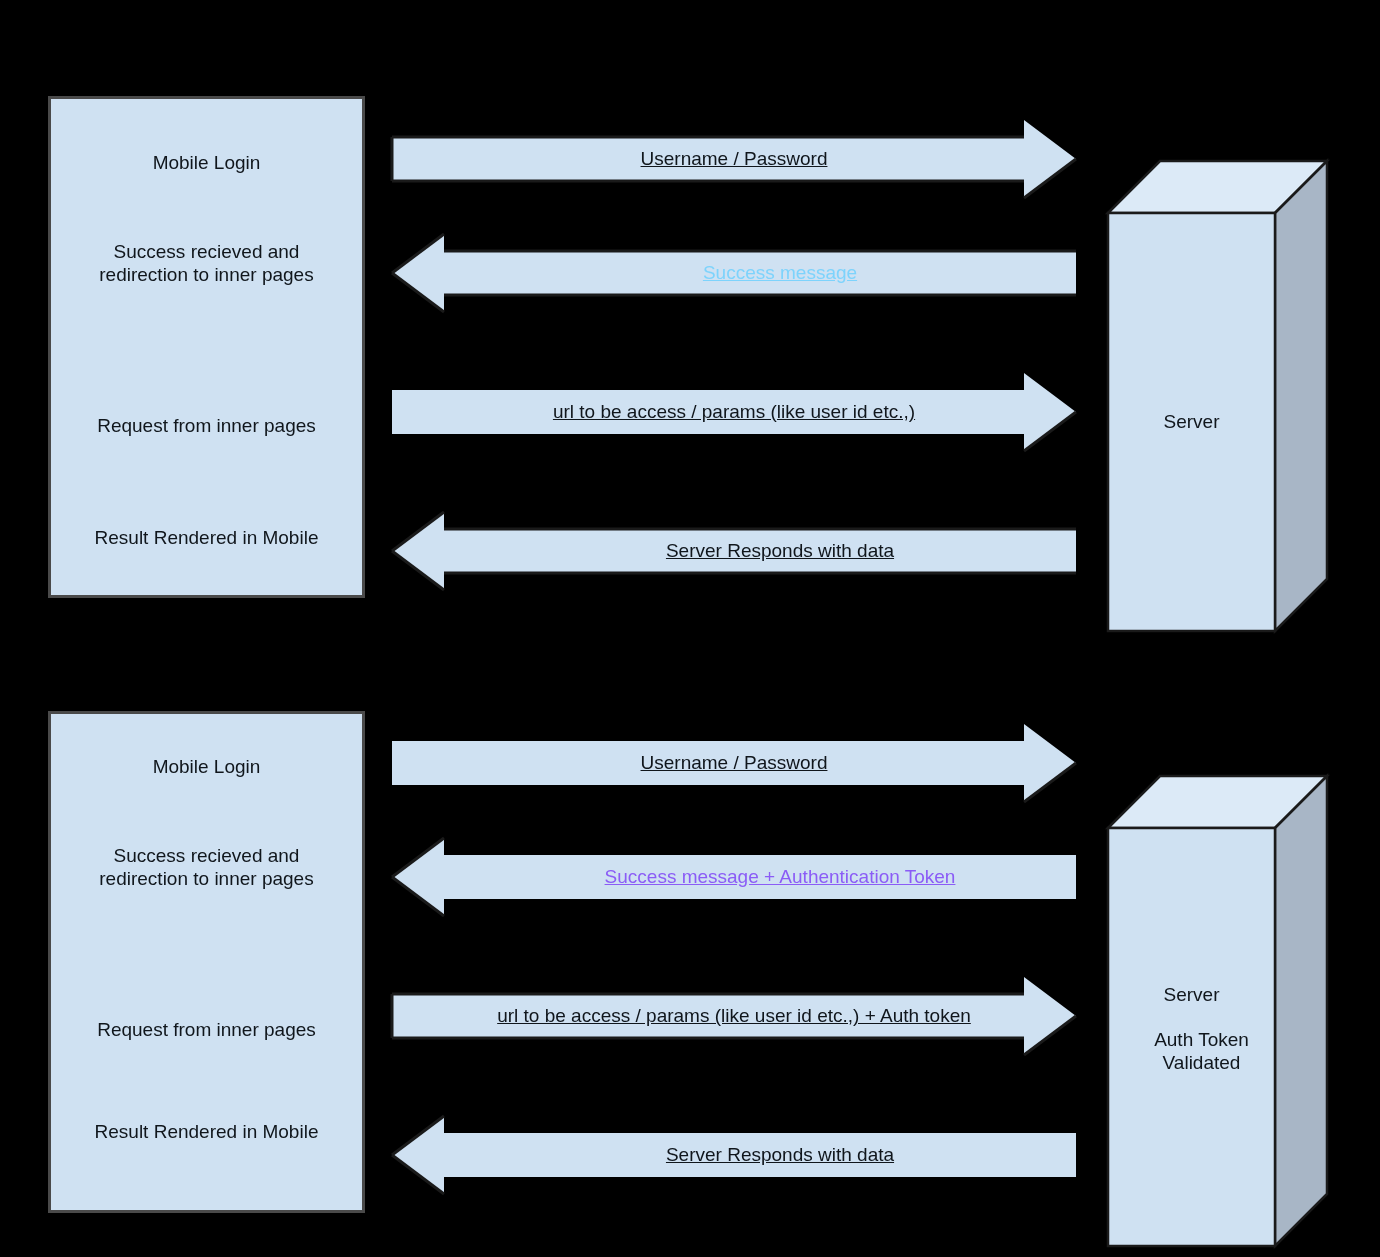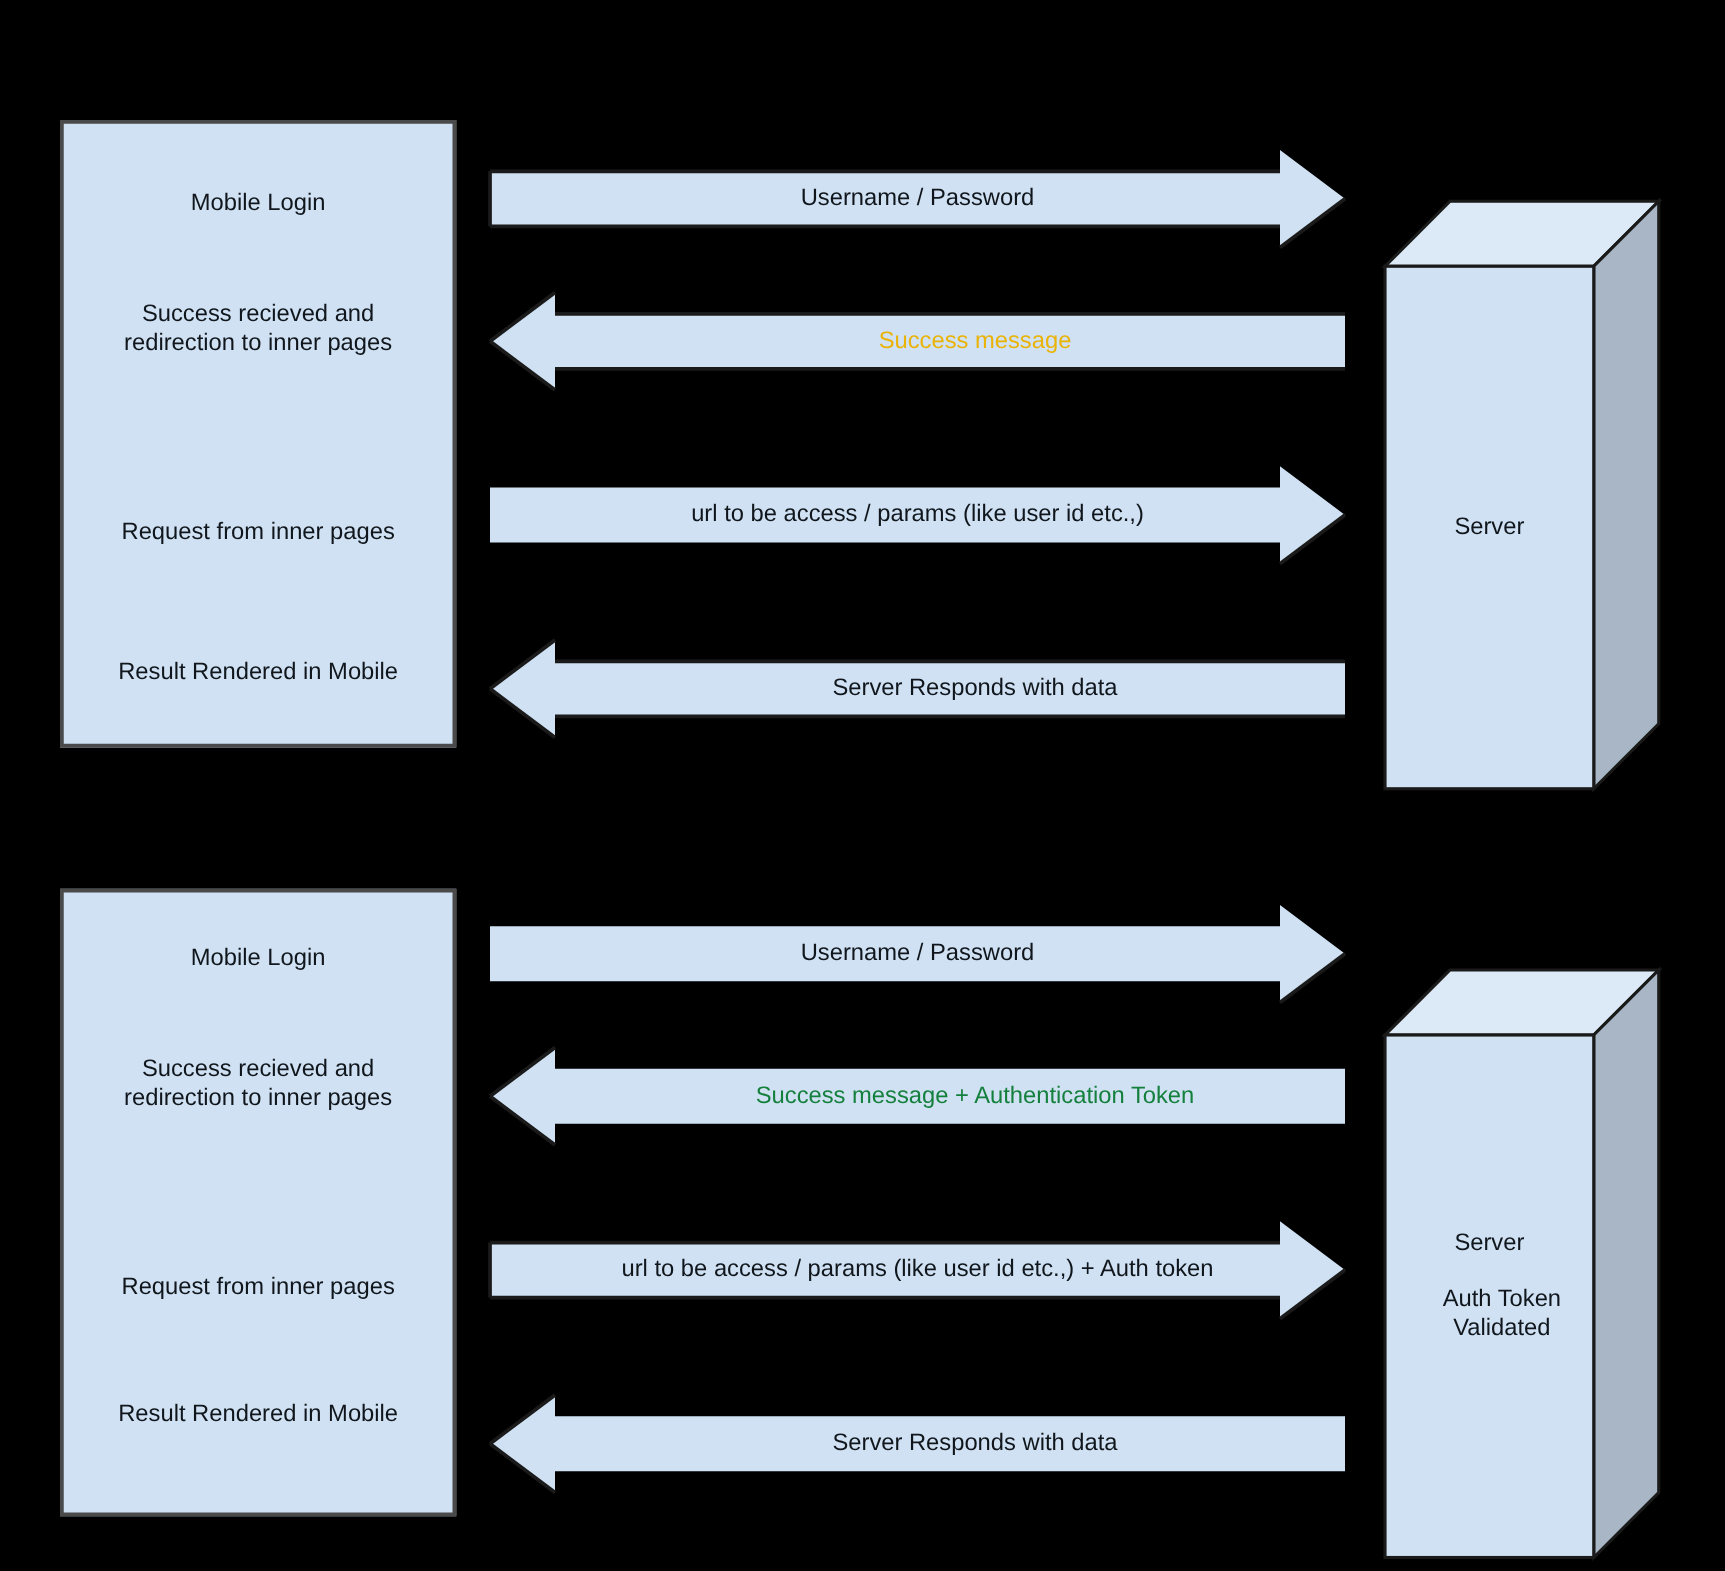--- a/index.html
+++ b/index.html
@@ -72,20 +72,21 @@
     width: 100%;
     height: 100%;
     display: flex;
     align-items: center;
     justify-content: center;
     color: #10161c;
     font-size: 19px;
     line-height: 22px;
     pointer-events: none;
     white-space: nowrap;
+    text-decoration: underline;
   }
   .arrow-label.shift-left   { justify-content: center; padding-right: 46px; }
   .arrow-label.shift-right  { justify-content: center; padding-left: 46px; }
 </style>
 </head>
 <body>
 
 <div id="canvas">
     <div class="mobile-panel" style="left: 48px; top: 96px; width: 317px; height: 502px; background: rgb(207, 225, 242); border-color: rgb(74, 74, 74);">
       <div class="mobile-step" style="top: 52px; color: rgb(16, 22, 28);">Mobile Login</div>
@@ -114,21 +115,21 @@
       <div class="arrow-label shift-left" style="color: rgb(16, 22, 28);">Username / Password</div>
     </div>
     <div class="arrow" style="left: 392px; top: 234px; width: 684px; height: 78px;">
       <svg width="684" height="78" viewBox="0 0 684 78">
         <polygon points="0,39 52,0 52,17 684,17 684,61 52,61 52,78" fill="#cfe1f2" stroke="none"></polygon>
         <line x1="0" y1="39" x2="52" y2="78" stroke="#1a1a1a" stroke-width="3"></line>
         <line x1="0" y1="39" x2="52" y2="0" stroke="#1a1a1a" stroke-width="3"></line>
         <line x1="52" y1="17" x2="684" y2="17" stroke="#1a1a1a" stroke-width="3"></line>
         <line x1="52" y1="61" x2="684" y2="61" stroke="#1a1a1a" stroke-width="3"></line>
       </svg>
-      <div class="arrow-label shift-right" style="color: #eab308;">Success message</div>
+      <div class="arrow-label shift-right" style="color: #7dd3fc;">Success message</div>
     </div>
     <div class="arrow" style="left: 392px; top: 373px; width: 684px; height: 78px;">
       <svg width="684" height="78" viewBox="0 0 684 78">
         <polygon points="0,17 632,17 632,0 684,39 632,78 632,61 0,61" fill="#cfe1f2" stroke="none"></polygon>
         <line x1="684" y1="39" x2="632" y2="78" stroke="#1a1a1a" stroke-width="3"></line>
       </svg>
       <div class="arrow-label shift-left" style="color: rgb(16, 22, 28);">url to be access / params (like user id etc.,)</div>
     </div>
     <div class="arrow" style="left: 392px; top: 512px; width: 684px; height: 78px;">
       <svg width="684" height="78" viewBox="0 0 684 78">
@@ -163,21 +164,21 @@
         <line x1="684" y1="39" x2="632" y2="78" stroke="#1a1a1a" stroke-width="3"></line>
       </svg>
       <div class="arrow-label shift-left" style="color: rgb(16, 22, 28);">Username / Password</div>
     </div>
     <div class="arrow" style="left: 392px; top: 838px; width: 684px; height: 78px;">
       <svg width="684" height="78" viewBox="0 0 684 78">
         <polygon points="0,39 52,0 52,17 684,17 684,61 52,61 52,78" fill="#cfe1f2" stroke="none"></polygon>
         <line x1="0" y1="39" x2="52" y2="78" stroke="#1a1a1a" stroke-width="3"></line>
         <line x1="0" y1="39" x2="52" y2="0" stroke="#1a1a1a" stroke-width="3"></line>
       </svg>
-      <div class="arrow-label shift-right" style="color: #15803d;">Success message + Authentication Token</div>
+      <div class="arrow-label shift-right" style="color: #8b5cf6;">Success message + Authentication Token</div>
     </div>
     <div class="arrow" style="left: 392px; top: 977px; width: 684px; height: 78px;">
       <svg width="684" height="78" viewBox="0 0 684 78">
         <polygon points="0,17 632,17 632,0 684,39 632,78 632,61 0,61" fill="#cfe1f2" stroke="none"></polygon>
         <line x1="684" y1="39" x2="632" y2="78" stroke="#1a1a1a" stroke-width="3"></line>
         <line x1="0" y1="17" x2="632" y2="17" stroke="#1a1a1a" stroke-width="3"></line>
         <line x1="0" y1="61" x2="632" y2="61" stroke="#1a1a1a" stroke-width="3"></line>
         <line x1="0" y1="17" x2="0" y2="61" stroke="#1a1a1a" stroke-width="3"></line>
       </svg>
       <div class="arrow-label shift-left" style="color: rgb(16, 22, 28);">url to be access / params (like user id etc.,) + Auth token</div>

